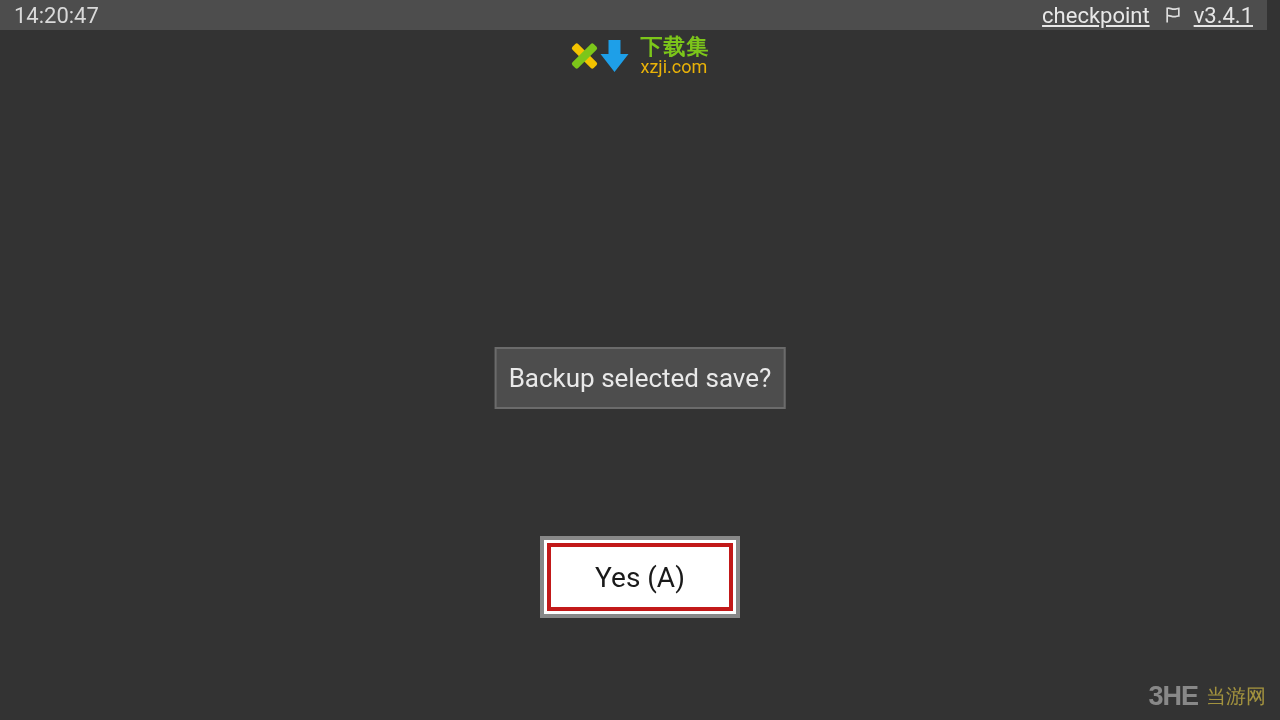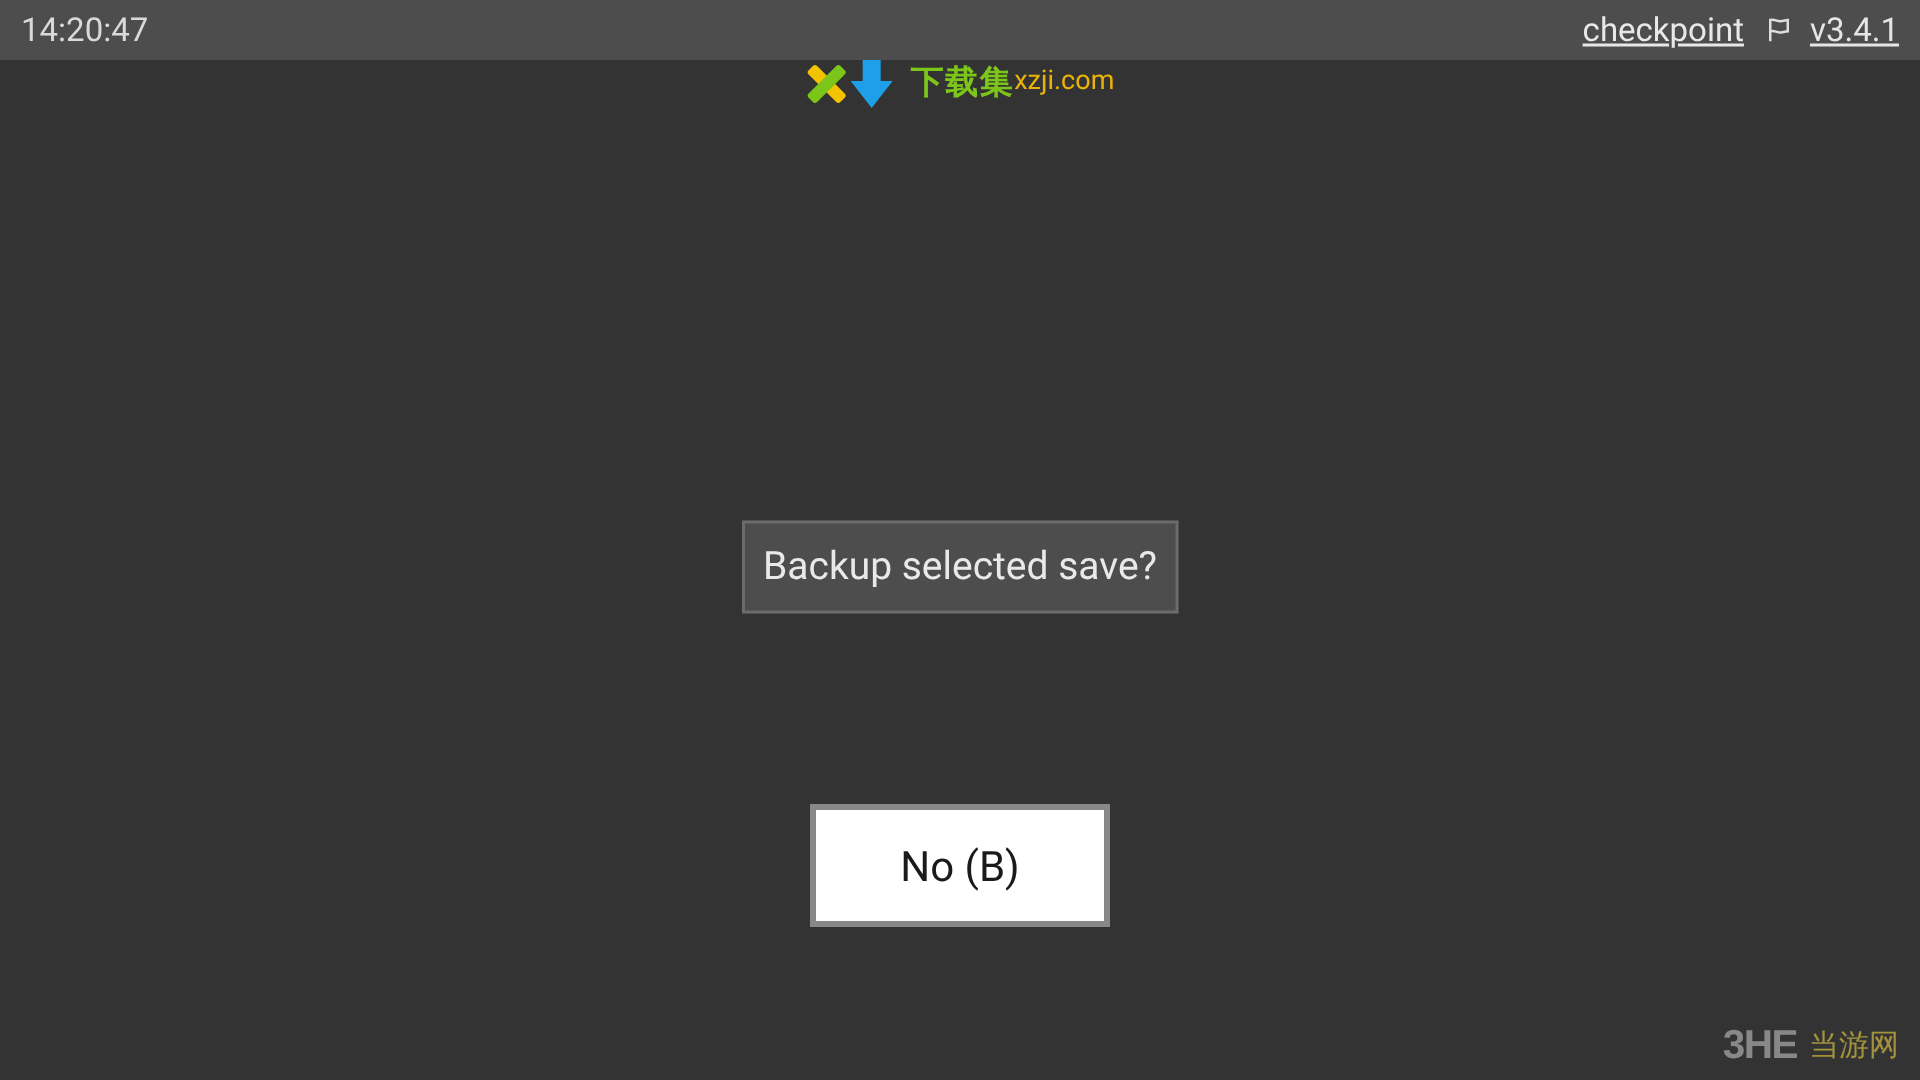--- a/index.html
+++ b/index.html
@@ -1,31 +1,31 @@
 <!DOCTYPE html>
 <html><head>
 <meta charset="utf-8">
 <style>
   * { margin: 0; padding: 0; box-sizing: border-box; }
   html, body { width: 1280px; height: 720px; overflow: hidden; font-family: -apple-system, "Segoe UI", Roboto, "Helvetica Neue", Arial, sans-serif; }
   body { background: #333333; color: #d6d6d6; position: relative; }
 
   
-  .topbar { position: absolute; top: 0; left: 0; right: 0; height: 40px; background: #4d4d4d; display: flex; align-items: center; padding: 0 14px; font-size: 22px; color: #d9d9d9; }
+  .topbar { position: absolute; top: 0; left: 0; right: 13px; height: 30px; background: #4d4d4d; display: flex; align-items: center; padding: 0 14px; font-size: 22px; color: #d9d9d9; }
   .topbar .spacer { flex: 1; }
   .topbar .app { color: #e8e8e8; margin-right: 8px; text-decoration: underline; }
   .topbar .ver { color: #e5e5e5; margin-left: 6px; text-decoration: underline; }
   .flag-icon { width: 22px; height: 22px; display: inline-flex; align-items: center; justify-content: center; margin: 0 4px; }
   .flag-icon svg { width: 20px; height: 20px; }
 
   
   .wm-top { position: absolute; top: 36px; left: 50%; transform: translateX(-50%); display: flex; align-items: center; }
   .wm-top .arrow { margin-right: 6px; }
   .wm-top .arrow svg { width: 40px; height: 40px; display:block; }
-  .wm-top .txt { display:flex; flex-direction:row; line-height:1; }
+  .wm-top .txt { display:flex; flex-direction:column; line-height:1; }
   .wm-top .cn { font-size: 22px; font-weight: 700; color: #7cc61a; letter-spacing: 1px; }
   .wm-top .en { font-size: 18px; color: #eab308; }
   .wm-top .x { width:28px; height:28px; position:relative; margin-right:-4px; }
   .wm-top .x::before, .wm-top .x::after { content:""; position:absolute; left:50%; top:50%; width:30px; height:8px; transform-origin:center; border-radius:2px; }
   .wm-top .x::before { background:#f3c300; transform:translate(-50%,-50%) rotate(45deg); }
   .wm-top .x::after  { background:#7cc61a; transform:translate(-50%,-50%) rotate(-45deg); }
 
   
   .msg { position: absolute; left: 50%; top: 347px; transform: translateX(-50%); background: #4d4d4d; border: 2px solid #6b6b6b; padding: 14px 12px; font-size: 26px; color: #e9e9e9; }
 
@@ -63,21 +63,21 @@
   </span>
   <span class="txt">
     <span class="cn">下载集</span>
     <span class="en">xzji.com</span>
   </span>
 </div>
 
 <div class="msg">Backup selected save?</div>
 
 <div class="buttons">
-  <div class="btn">
-    <span>No (B)</span>
+  <div class="btn selected">
+    <span>Yes (A)</span>
   </div>
 </div>
 
 <div class="wm-br">
   <span class="logo">3HE</span>
   <span class="cn">当游网</span>
 </div>
 
 </body></html>

